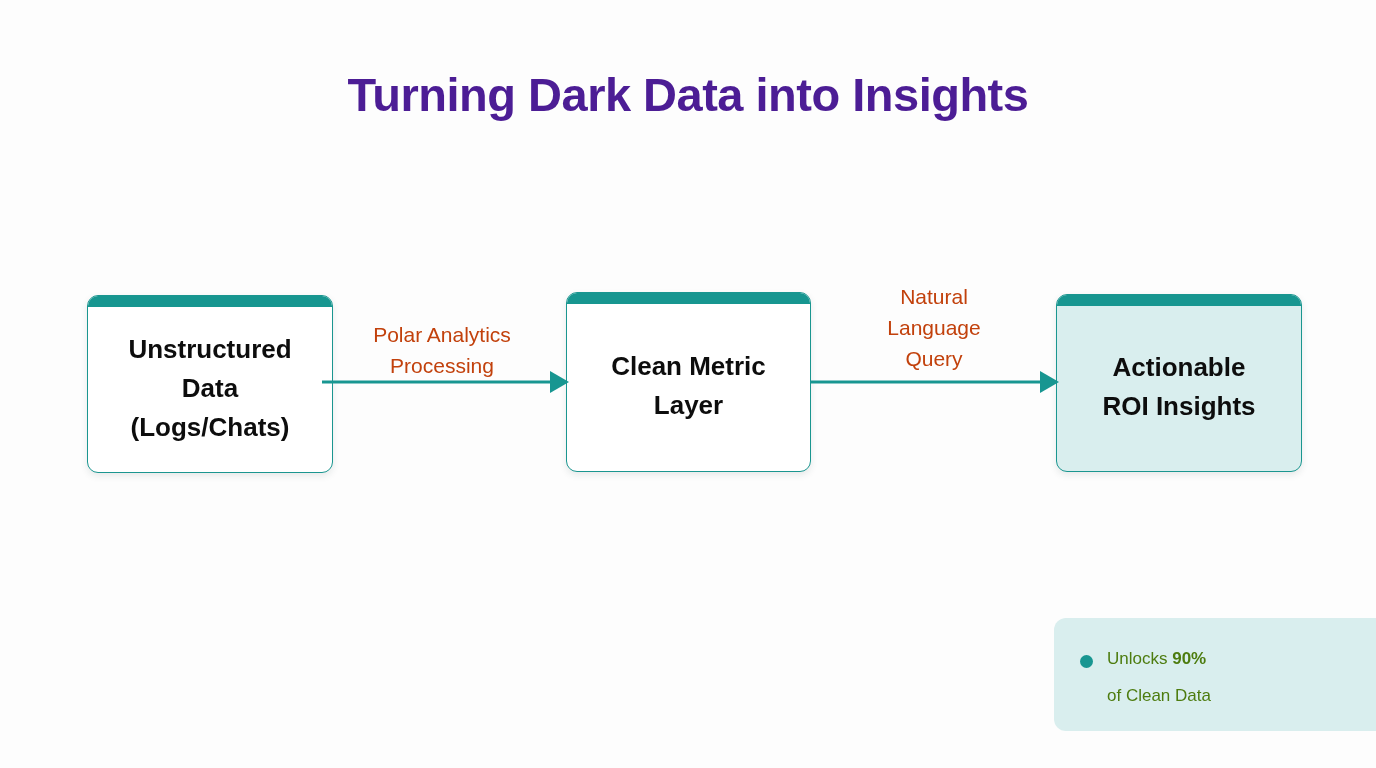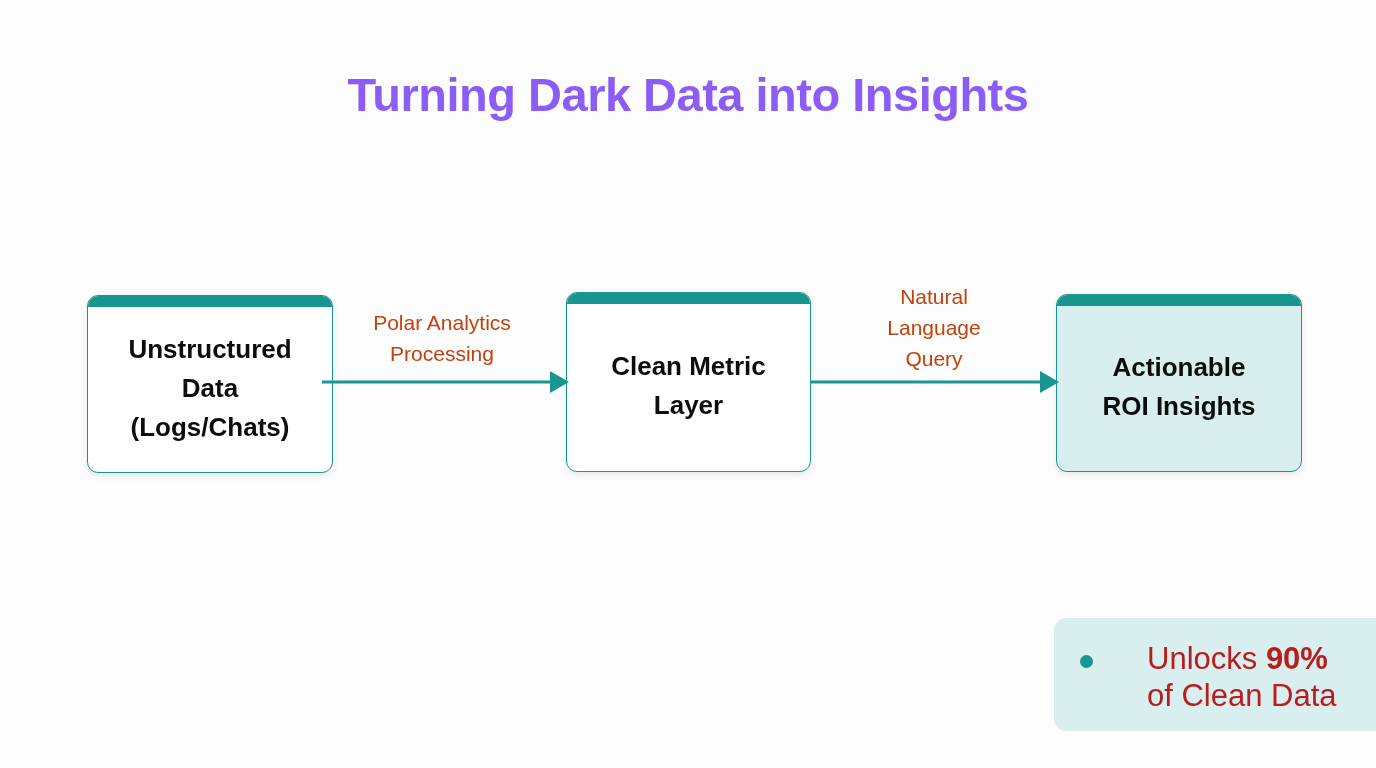--- a/index.html
+++ b/index.html
@@ -23,21 +23,21 @@
 
   
   .title {
     position: absolute;
     left: 0;
     top: 66px;
     width: 1376px;
     text-align: center;
     font-size: 47px;
     font-weight: bold;
-    color: #8b5cf6;
+    color: #4c1d95;
     letter-spacing: -0.5px;
     line-height: 58px;
     white-space: nowrap;
   }
 
   
   .node {
     position: absolute;
     box-sizing: border-box;
     border-radius: 11px;
@@ -90,21 +90,21 @@
   
   .edge-label {
     position: absolute;
     text-align: center;
     font-size: 21px;
     font-weight: normal;
     color: #c2410c;
     line-height: 31px;
     white-space: pre-line;
   }
-  #edge-label-1 { left: 326px; top: 307px; width: 232px; }
+  #edge-label-1 { left: 326px; top: 319px; width: 232px; }
   #edge-label-2 { left: 818px; top: 281px; width: 232px; }
 
   
   .callout {
     position: absolute;
     left: 1054px;
     top: 618px;
     width: 340px;
     height: 113px;
     box-sizing: border-box;
@@ -117,25 +117,24 @@
   }
   .callout .dot {
     flex: 0 0 auto;
     width: 13px;
     height: 13px;
     border-radius: 50%;
     background: #189691;
     margin-top: 15px;
   }
   .callout .callout-text {
-    font-size: 31px;
+    font-size: 17px;
     line-height: 37px;
-    color: #b91c1c;
+    color: #4d7c0f;
     white-space: pre-line;
-    margin-left: 40px;
   }
   .callout .callout-text b { font-weight: bold; }
 </style>
 </head>
 <body>
 
 <div class="canvas">
 
   <div class="title">Turning Dark Data into Insights</div>
 

